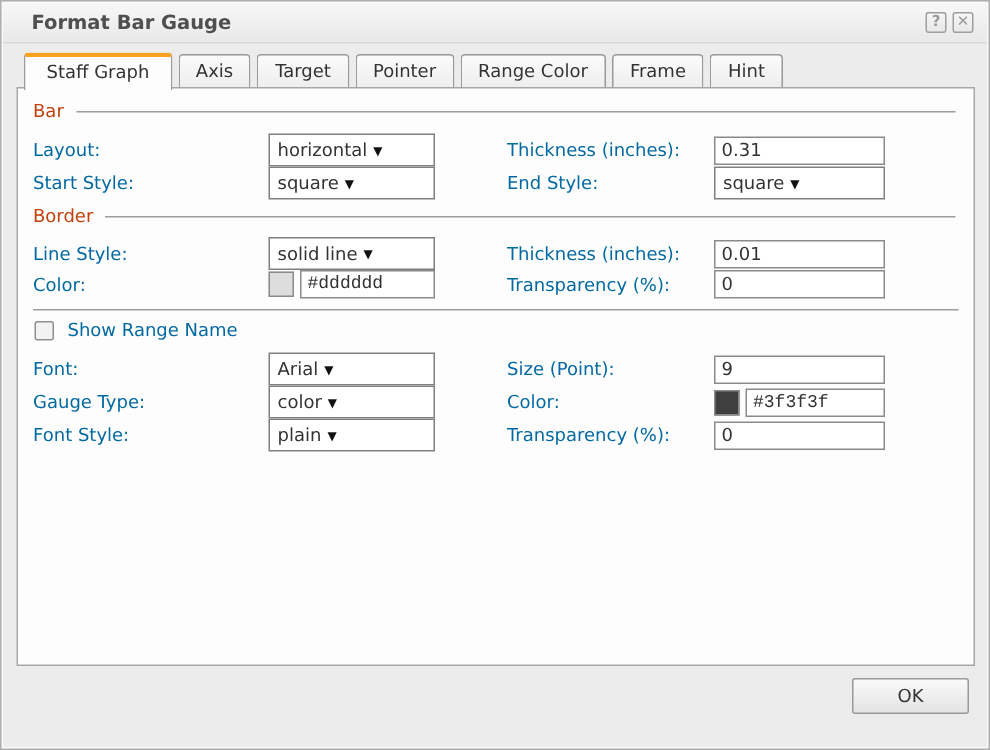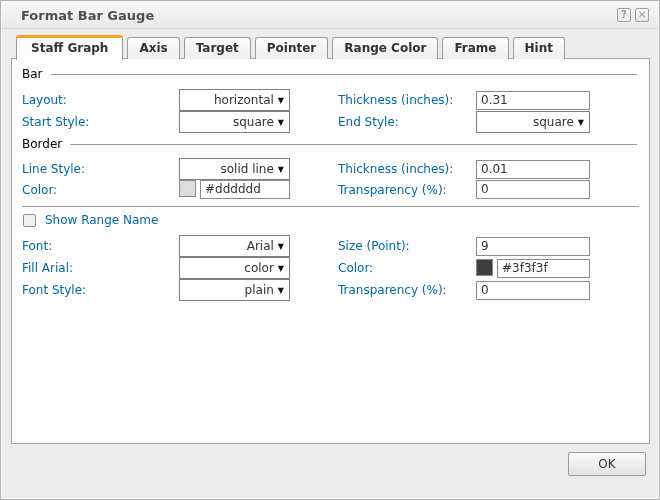--- a/index.html
+++ b/index.html
@@ -32,21 +32,21 @@
   .tbtn {
     width:14px; height:14px;
     border:1px solid #9e9e9e; border-radius:2px;
     background:linear-gradient(#f6f6f6,#e8e8e8);
     color:#9a9a9a; font-size:10px; font-weight:bold;
     line-height:12px; text-align:center; cursor:pointer;
   }
   
   .tabbar {
     position:absolute; left:15px; top:33px; right:10px; height:25px;
-    display:flex; align-items:flex-end; z-index:2;font-weight:bold;
+    display:flex; align-items:center; z-index:2;
   }
   .tab {
     height:22px; line-height:20px;
     padding:0 11px; margin-right:4px;
     background:linear-gradient(#fbfbfb,#eeeeee);
     border:1px solid #9a9a9a; border-bottom:none;
     border-radius:3px 3px 0 0;
     color:#333; cursor:pointer; white-space:nowrap;
   }
   .tab.active {
@@ -58,46 +58,46 @@
   }
   
   .panel {
     position:absolute; left:10px; top:57px; width:639px; height:386px;
     background:#fdfdfd; border:1px solid #a6a6a6;
     padding:8px 10px 0 10px; z-index:1;
   }
   .section-header {
     display:flex; align-items:center;
     height:14px; margin-bottom:8px;
-    color:#000000;
+    color:#c2410c;
   }
   .section-header .rule {
     flex:1; border-top:1px solid #9c9c9c; margin-left:8px; margin-right:2px;
   }
   .section-header.border-hdr { margin-top:7px; margin-bottom:7px; }
   .row {
     display:grid;
     grid-template-columns:157px 111px 48px 138px 114px;
     align-items:center;
     height:19px; margin-bottom:3px;
   }
   .label { color:#0369a1; }
   .ctl-select {
     height:22px; background:#fff;
     border:1px solid #7f7f7f;
-    display:flex; align-items:center; justify-content:flex-end;
+    display:flex; align-items:center; justify-content:flex-start;
     padding:0 5px; cursor:pointer;
   }
   .ctl-select .arrow { font-size:8px; color:#111; margin-left:4px; }
   .ctl-input {
     height:19px; background:#fff;
     border:1px solid #8a8a8a;
     line-height:17px; padding:0 4px; overflow:hidden; white-space:nowrap;
   }
-  .color-field { display:flex; align-items:flex-start; height:19px; }
+  .color-field { display:flex; align-items:center; height:19px;font-family:Liberation Mono, monospace; }
   .swatch {
     width:17px; height:17px; border:1px solid #8a8a8a; margin-right:4px;
     flex:0 0 auto; cursor:pointer;
   }
   .color-field .ctl-input { flex:1; }
   .separator { border-top:1px solid #9c9c9c; margin:7px 0 6px 0; }
   .check-row { display:flex; align-items:flex-end; height:14px; margin:0 0 8px 1px; }
   .checkbox {
     width:13px; height:13px; background:#f2f2f2;
     border:1px solid #8f8f8f; border-radius:2px; cursor:pointer;
@@ -209,21 +209,21 @@
       <div class="ctl-select">
         <span>Arial</span>
         <span class="arrow">▼</span>
       </div>
       <span></span>
       <span class="label">Size (Point):</span>
       <div class="ctl-input">9</div>
     </div>
 
     <div class="row">
-      <span class="label">Fill Arial:</span>
+      <span class="label">Gauge Type:</span>
       <div class="ctl-select">
         <span>color</span>
         <span class="arrow">▼</span>
       </div>
       <span></span>
       <span class="label">Color:</span>
       <div class="color-field">
         <div class="swatch" style="background: rgb(63, 63, 63);"></div>
         <div class="ctl-input">#3f3f3f</div>
       </div>

